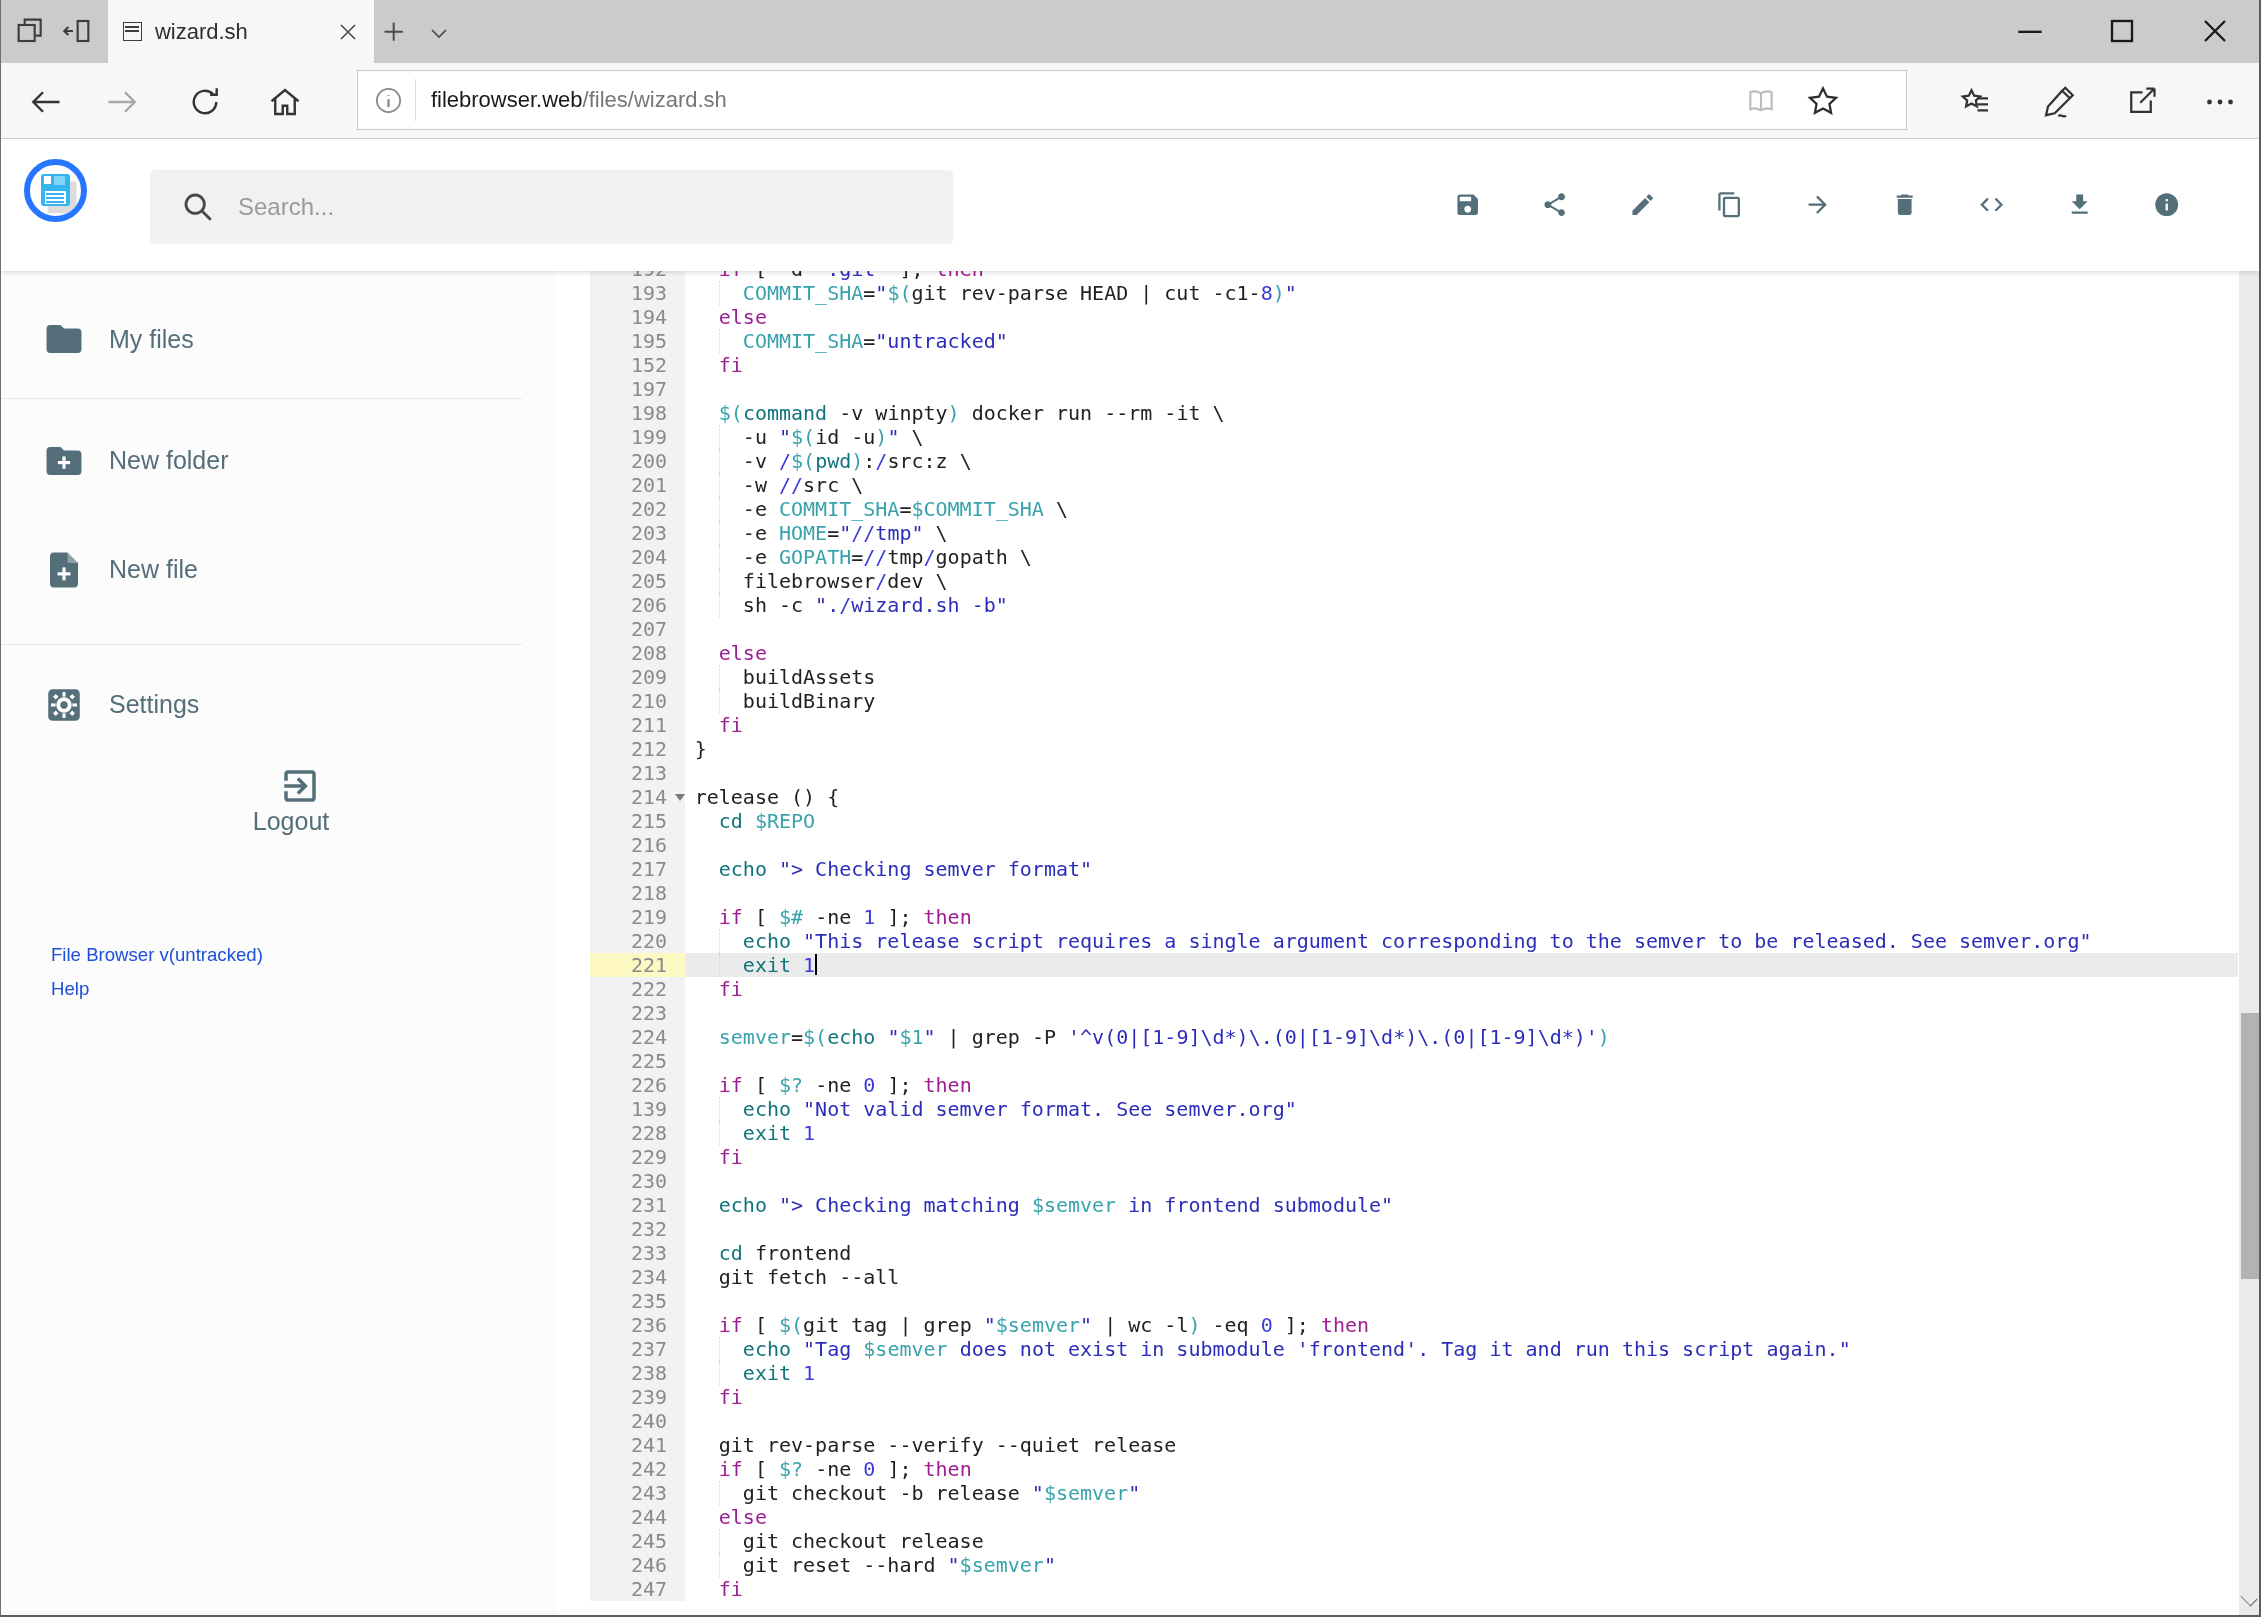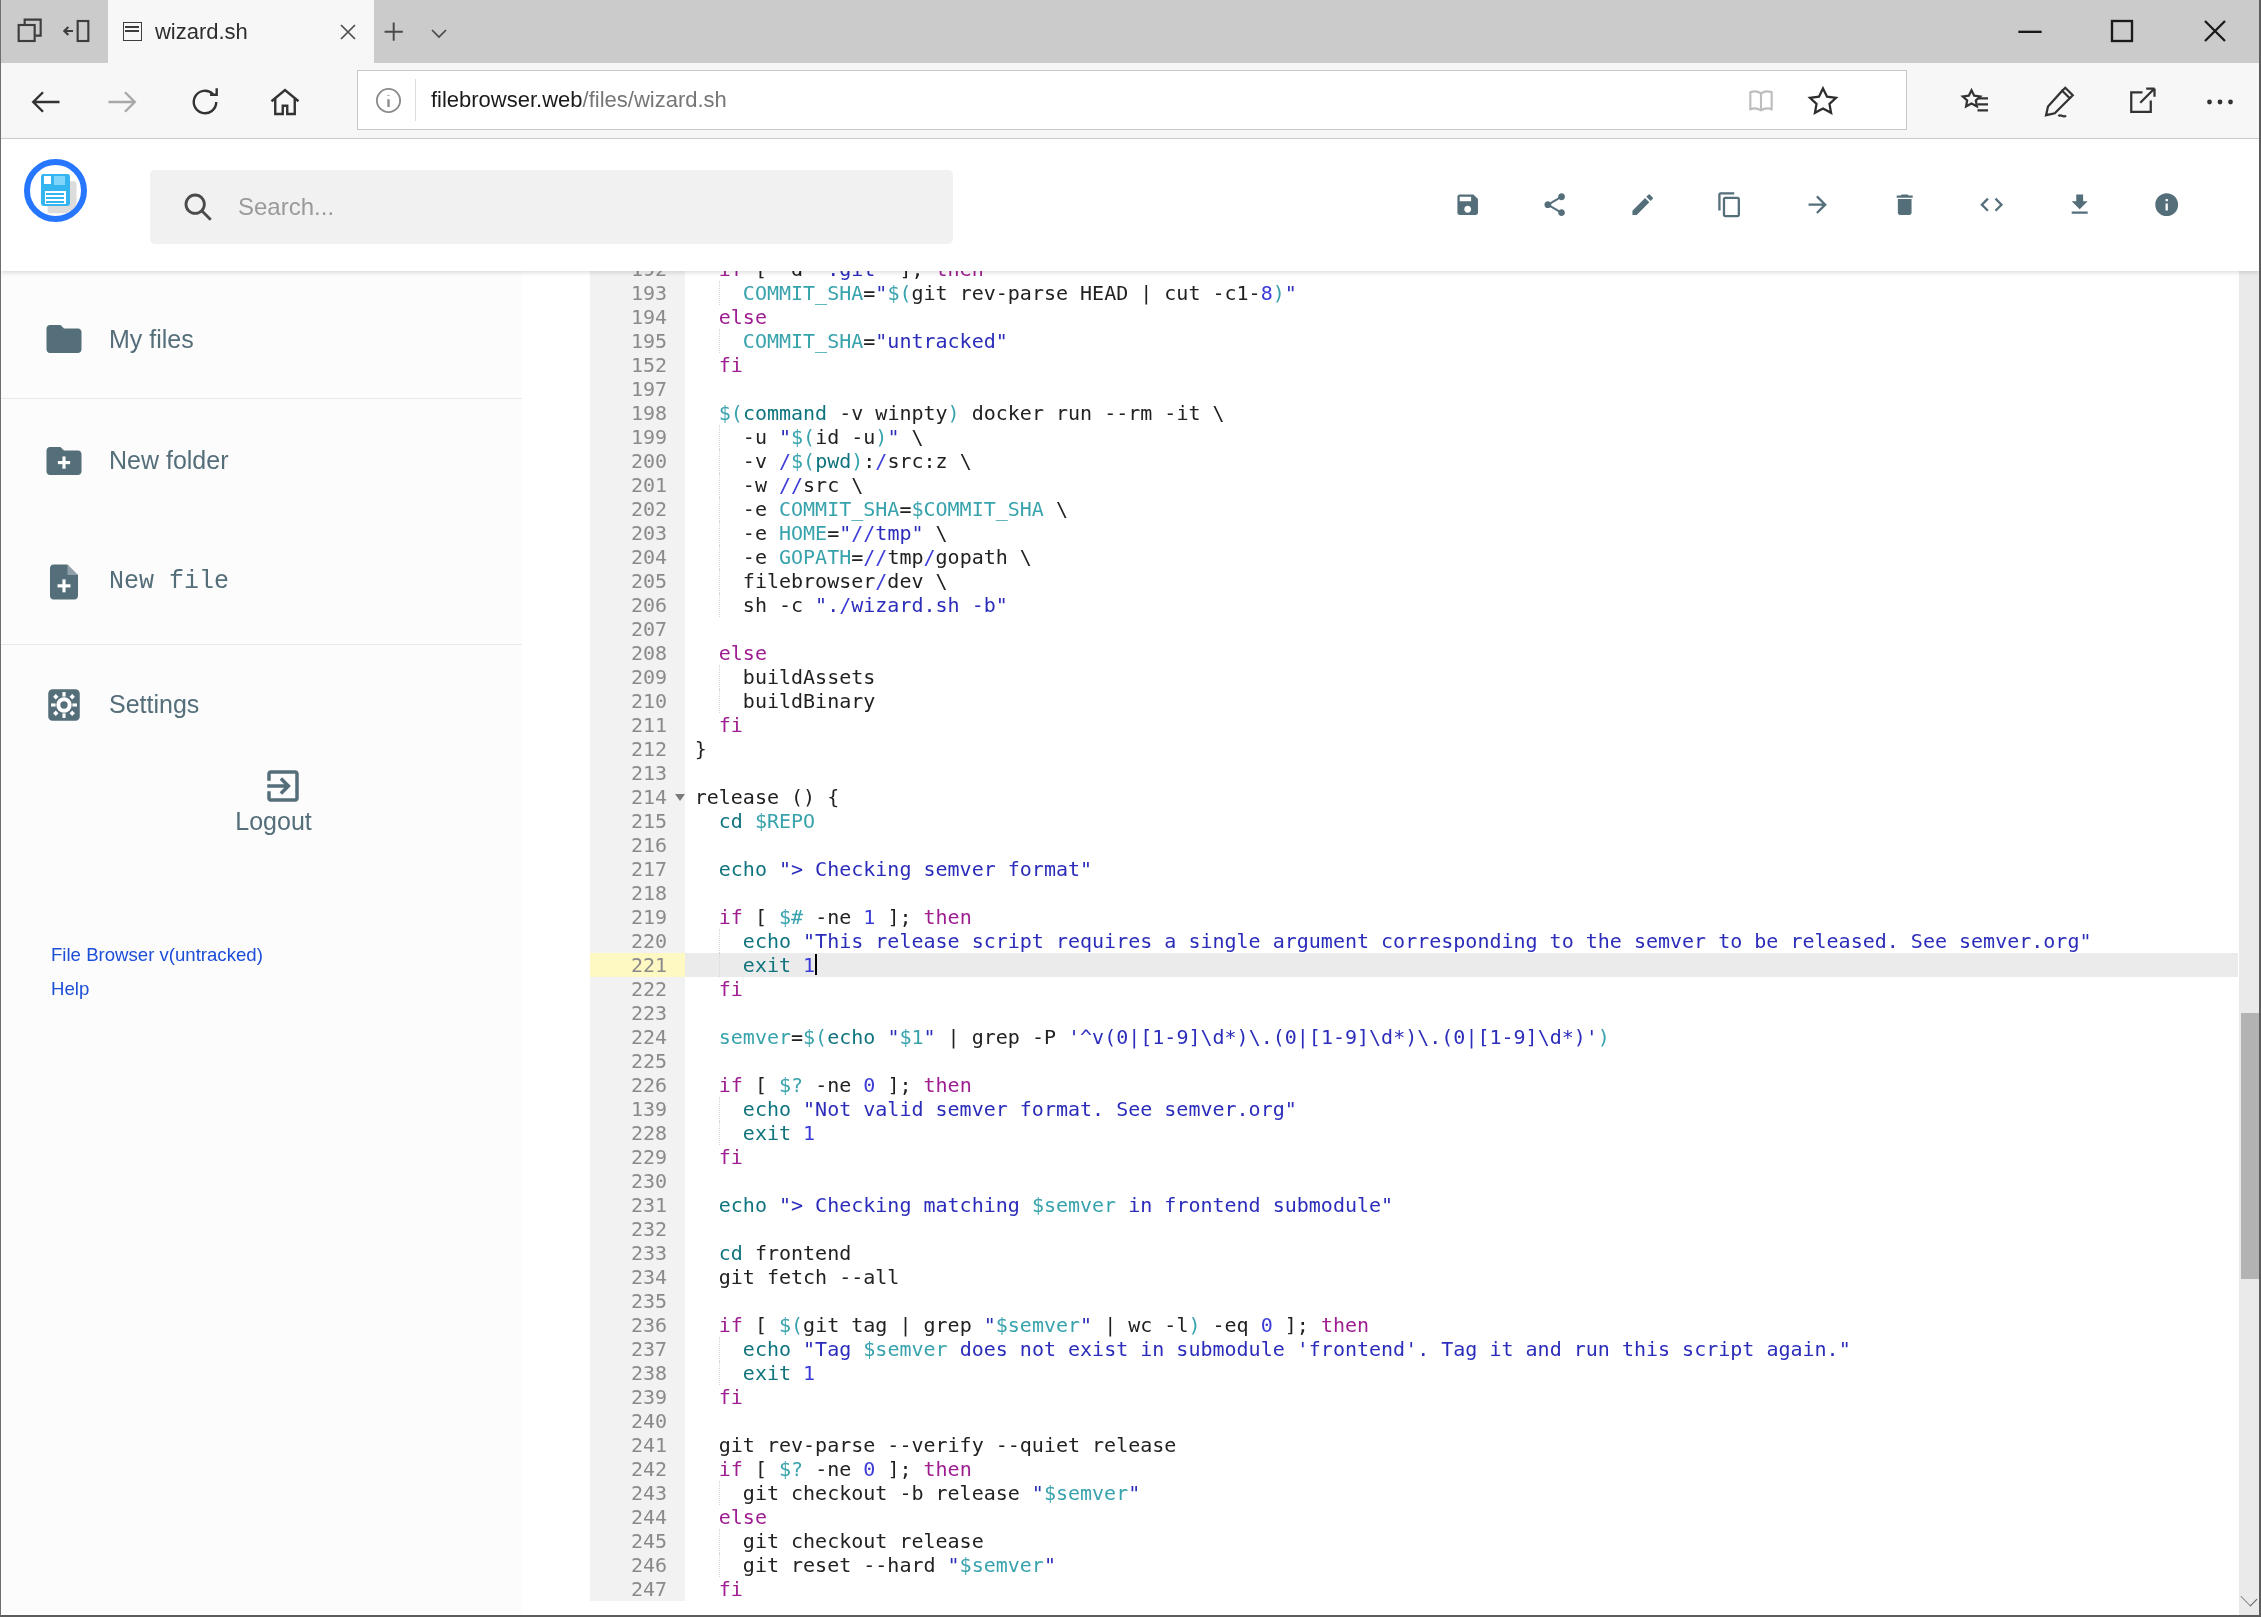--- a/index.html
+++ b/index.html
@@ -41,21 +41,21 @@
   #floppy .f-label{position:absolute;left:4px;bottom:2.4px;width:21px;height:13px;background:#fff;}
   #floppy .f-label i{display:block;height:1.6px;background:#35b5f0;margin:2.4px 1.6px 0 1.6px;}
   #search-box{position:absolute;left:149px;top:31px;width:803px;height:74px;background:#f1f1f1;border-radius:4.8px;display:flex;align-items:center;}
   #search-icon{width:34px;height:34px;color:#4a4a4a;margin-left:31px;flex:none;}
   #search-input{border:none;outline:none;background:transparent;font-size:24px;color:#444;margin-left:21px;width:646px;font-family:"Liberation Sans",sans-serif;}
   #search-input::placeholder{color:#9a9a9a;}
   #action-icons{position:absolute;left:1453px;top:0;height:132px;display:flex;align-items:center;gap:60px;}
   .action-btn{width:27.4px;height:27.4px;color:#546e7a;}
   .action-btn svg{width:27.4px;height:27.4px;display:block;}
   
-  #sidebar{position:absolute;left:0;top:270px;width:521px;height:1344px;background:#fcfcfc;}
+  #sidebar{position:absolute;left:0;top:270px;width:521px;height:1344px;background:#fcfcfc;padding-left:35px;}
   .side-item{position:absolute;left:0;width:100%;height:119px;display:flex;align-items:center;cursor:pointer;}
   .side-item .s-icon{width:42px;height:42px;color:#546e7a;margin-left:42px;flex:none;}
   .side-item .s-icon svg{width:42px;height:42px;display:block;}
   .side-item .s-label{font-size:25px;color:#546e7a;margin-left:24px;}
   .side-divider{position:absolute;left:0;width:521px;height:0;border-top:1.6px solid #e8e8e8;}
   #sidebar-footer{position:absolute;left:50px;top:668px;font-size:18.6px;color:#1d4ed8;line-height:34px;}
   
   #editor{position:absolute;left:589px;top:270px;width:1648px;height:1344px;overflow:hidden;background:#fff;}
   #lines{position:absolute;left:0;top:-13px;width:100%;}
   .row{display:flex;height:24px;font-family:"DejaVu Sans Mono",monospace;font-size:20px;line-height:24px;white-space:pre;}
@@ -286,21 +286,21 @@
         <div class="side-item" style="top: 131px;">
           <span class="s-icon">
             <svg viewBox="0 0 24 24" fill="currentColor">
               <path d="M10 4l2 2h8c1.1 0 2 .9 2 2v10c0 1.1-.9 2-2 2H4c-1.1 0-2-.9-2-2V6c0-1.1.9-2 2-2h6z"></path>
               <rect x="11.1" y="9.4" width="1.8" height="7" fill="#fff"></rect>
               <rect x="8.5" y="12" width="7" height="1.8" fill="#fff"></rect>
             </svg>
           </span>
           <span class="s-label">New folder</span>
         </div>
-        <div class="side-item" style="top: 252px; font-family: Liberation Mono, monospace;">
+        <div class="side-item" style="top: 240px;">
           <span class="s-icon">
             <svg viewBox="0 0 24 24" fill="currentColor">
               <path d="M14 2H6c-1.1 0-2 .9-2 2v16c0 1.1.9 2 2 2h12c1.1 0 2-.9 2-2V8l-6-6z"></path>
               <path d="M14 2v6h6" fill="#fff" opacity=".35"></path>
               <rect x="11.1" y="10.5" width="1.8" height="7.4" fill="#fff"></rect>
               <rect x="8.3" y="13.3" width="7.4" height="1.8" fill="#fff"></rect>
             </svg>
           </span>
           <span class="s-label">New file</span>
         </div>

